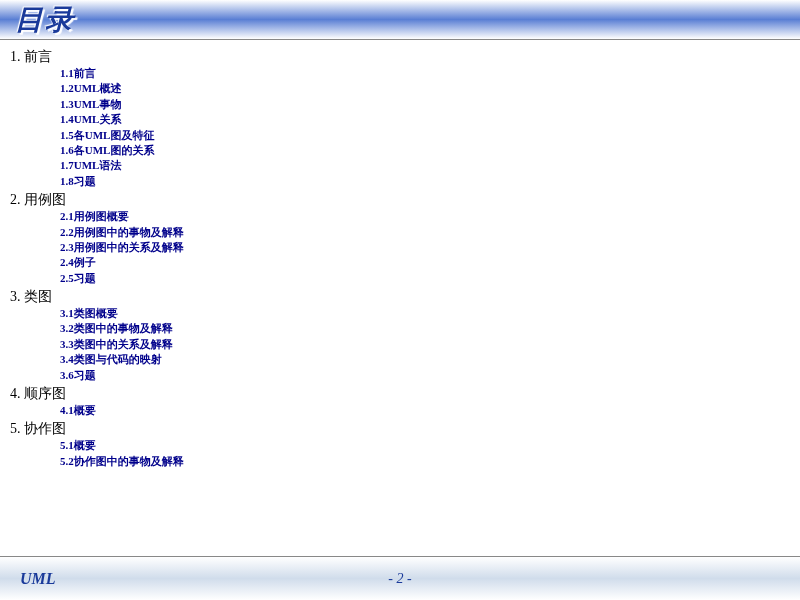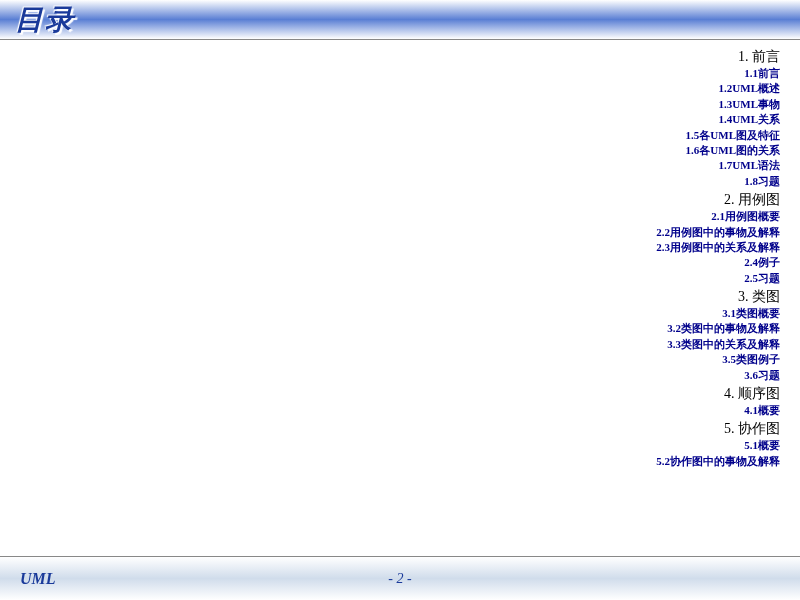--- a/index.html
+++ b/index.html
@@ -24,21 +24,20 @@
       font-weight: bold;
       font-style: italic;
       color: #1a3a9a;
       text-shadow: 2px 2px 1px #fff, -1px -1px 1px #fff;
       letter-spacing: 2px;
     }
     .content {
       padding: 8px 20px 0 10px;
       height: 520px;
       overflow: hidden;
-      text-align: right;
     }
     .chapter {
       margin-bottom: 2px;
     }
     .chapter-title {
       font-size: 14px;
       color: #000;
       font-weight: normal;
       margin-bottom: 0;
     }
@@ -109,21 +108,21 @@
           <div class="sub-item">2.4例子</div>
           <div class="sub-item">2.5习题</div>
         </div>
       </div>
       <div class="chapter">
         <div class="chapter-title">3.  类图</div>
         <div class="sub-list">
           <div class="sub-item">3.1类图概要</div>
           <div class="sub-item">3.2类图中的事物及解释</div>
           <div class="sub-item">3.3类图中的关系及解释</div>
-          <div class="sub-item">3.5类图例子</div>
+          <div class="sub-item">3.4类图与代码的映射</div>
           <div class="sub-item">3.6习题</div>
         </div>
       </div>
       <div class="chapter">
         <div class="chapter-title">4.  顺序图</div>
         <div class="sub-list">
           <div class="sub-item">4.1概要</div>
         </div>
       </div>
       <div class="chapter">

